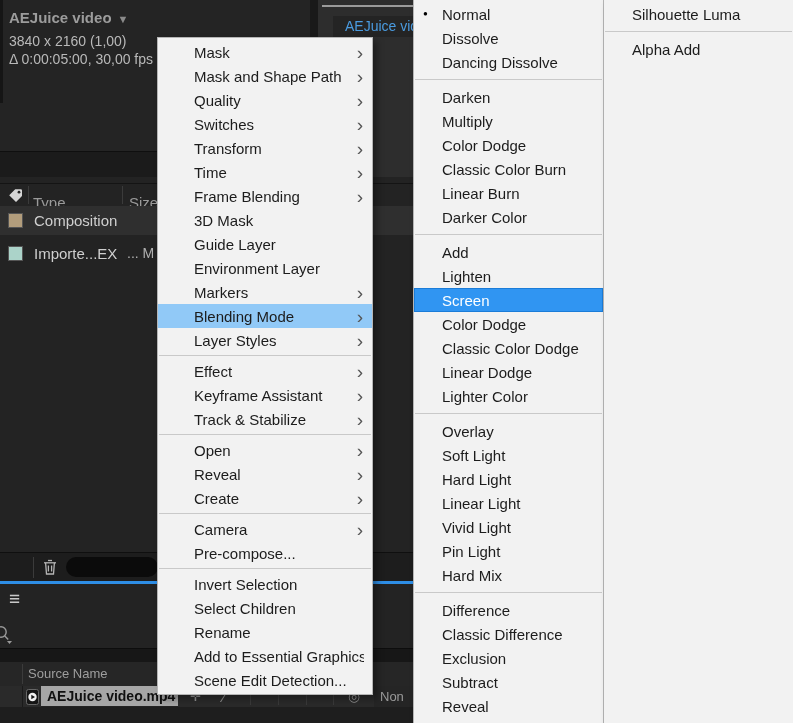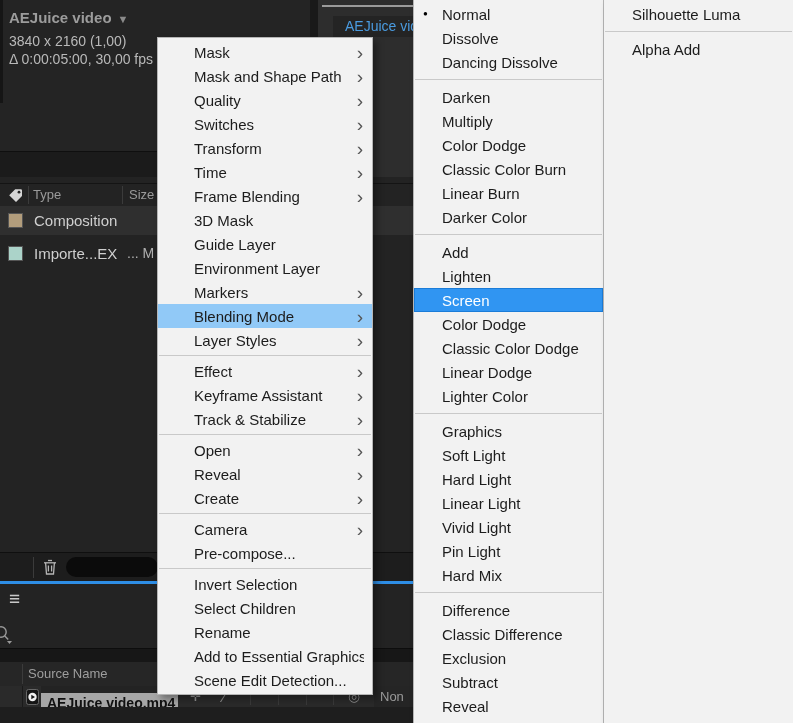--- a/index.html
+++ b/index.html
@@ -17,41 +17,41 @@
   .panel-tab{left:318px;top:0;width:95px;height:177px;background:#2d2d2d;}
   .drag-line{left:4px;top:5px;width:91px;height:2px;background:#9a9a9a;}
   .viewer-tab{left:15px;top:16px;width:80px;height:21px;background:#242424;color:#4a9be0;
               font-size:14px;line-height:21px;padding-left:12px;white-space:nowrap;overflow:hidden;box-sizing:border-box;}
   .gap-h{left:0;top:151px;width:310px;height:26px;background:#1b1b1b;border-top:1px solid #0f0f0f;}
 
   .panel-project{left:0;top:177px;width:413px;height:375px;background:#232323;}
   .proj-header{left:0;top:6px;width:100%;height:22px;background:#232323;
                border-top:1px solid #141414;border-bottom:1px solid #141414;}
   .vsep{position:absolute;top:2px;bottom:2px;width:1px;background:#3b3b3b;}
-  .col-label{position:absolute;top:0;font-size:13px;color:#9a9a9a;line-height:22px;}
+  .col-label{position:absolute;top:8px;font-size:15px;color:#9a9a9a;line-height:22px;}
   .proj-row{left:0;width:100%;height:29px;}
   .swatch{position:absolute;left:8px;top:7px;width:15px;height:15px;border:1px solid #555;box-sizing:border-box;}
   .row-label{position:absolute;left:34px;top:0;font-size:15px;color:#cfcfcf;line-height:29px;white-space:nowrap;}
   .row-size{position:absolute;left:127px;top:0;font-size:14px;color:#b0b0b0;line-height:29px;white-space:nowrap;}
 
   .bottom-strip{left:0;top:552px;width:413px;height:29px;background:#1d1d1d;border-top:1px solid #0f0f0f;}
   .bpc{position:absolute;left:3px;top:0;font-size:13px;color:#9a9a9a;line-height:28px;margin-top:36px;}
   .pill{position:absolute;left:66px;top:4px;width:92px;height:20px;background:#0b0b0b;border-radius:10px;}
   .blue-line{left:0;top:581px;width:413px;height:3px;background:#2e8ee6;}
 
   .panel-lower{left:0;top:584px;width:413px;height:139px;background:#232323;}
   .hamburger{position:absolute;left:9px;top:4px;font-size:19px;color:#c8c8c8;}
   .dark-band{position:absolute;left:0;top:64px;width:100%;height:14px;background:#171717;
              border-top:1px solid #0d0d0d;border-bottom:1px solid #0d0d0d;}
   .src-header{position:absolute;left:0;top:78px;width:100%;height:24px;background:#262626;}
   .src-label{position:absolute;left:28px;top:0;font-size:13px;color:#9e9e9e;line-height:24px;}
   .layer-row{position:absolute;left:0;top:102px;width:100%;height:21px;}
   .cell-a{position:absolute;left:0;top:0;width:22px;height:21px;background:#2a2a2a;border-right:1px solid #1a1a1a;}
   .cell-icon{position:absolute;left:23px;top:0;width:18px;height:21px;background:#2a2a2a;}
-  .cell-name{position:absolute;left:41px;top:7px;width:137px;height:20px;background:#a6a6a6;
+  .cell-name{position:absolute;left:41px;top:0;width:137px;height:20px;background:#a6a6a6;
              font-size:14px;font-weight:bold;color:#101010;line-height:21px;padding-left:6px;
              box-sizing:border-box;white-space:nowrap;overflow:hidden;}
   .cell-rest{position:absolute;left:178px;top:0;right:0;height:21px;background:#2a2a2a;}
   .tl-glyph{position:absolute;top:0;font-size:13px;color:#8f8f8f;line-height:21px;}
   .tl-vsep{position:absolute;top:2px;bottom:2px;width:1px;background:#3a3a3a;}
   .cell-mode{position:absolute;left:196px;top:0;width:39px;height:21px;background:#252525;
              font-size:13px;color:#9a9a9a;line-height:21px;padding-left:6px;box-sizing:border-box;}
   .row-under{position:absolute;left:0;top:123px;right:0;height:16px;background:#1e1e1e;}
 
   
@@ -313,21 +313,21 @@
         <span class="lbl">Classic Color Dodge</span>
       </div>
     <div class="mi">
         <span class="lbl">Linear Dodge</span>
       </div>
     <div class="mi">
         <span class="lbl">Lighter Color</span>
       </div>
     <div class="sep2"></div>
     <div class="mi">
-        <span class="lbl">Graphics</span>
+        <span class="lbl">Overlay</span>
       </div>
     <div class="mi">
         <span class="lbl">Soft Light</span>
       </div>
     <div class="mi">
         <span class="lbl">Hard Light</span>
       </div>
     <div class="mi">
         <span class="lbl">Linear Light</span>
       </div>

